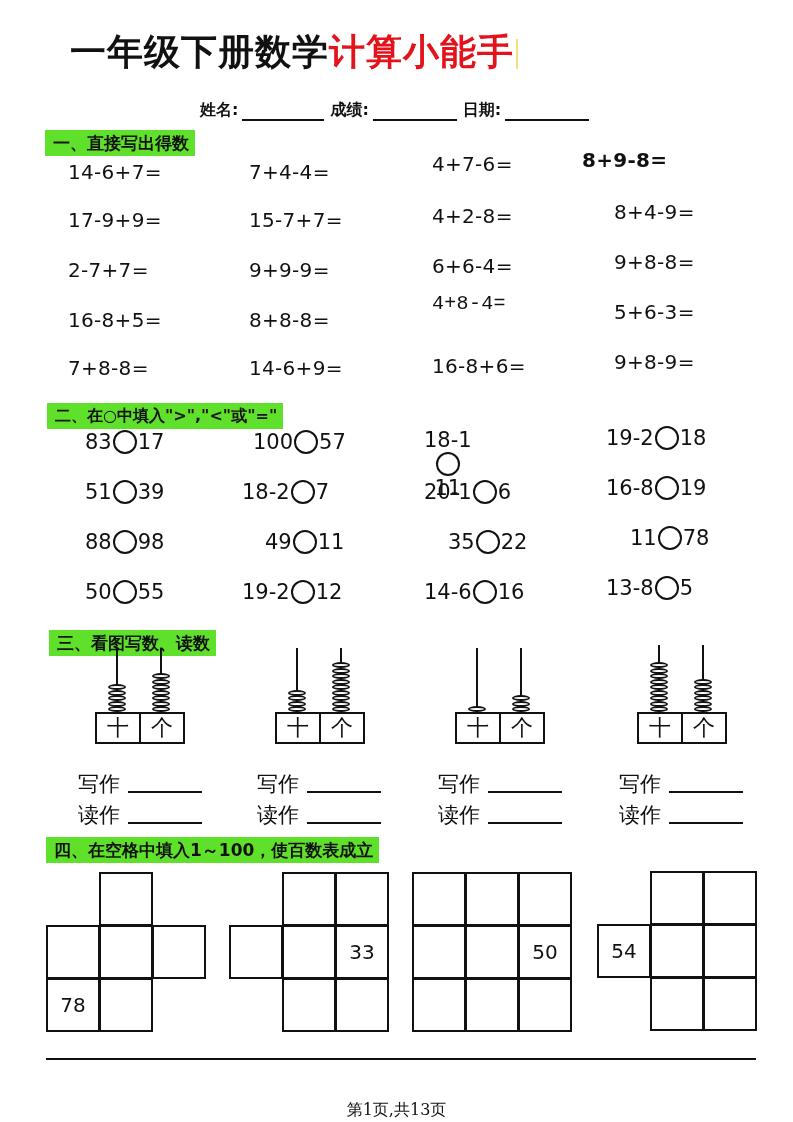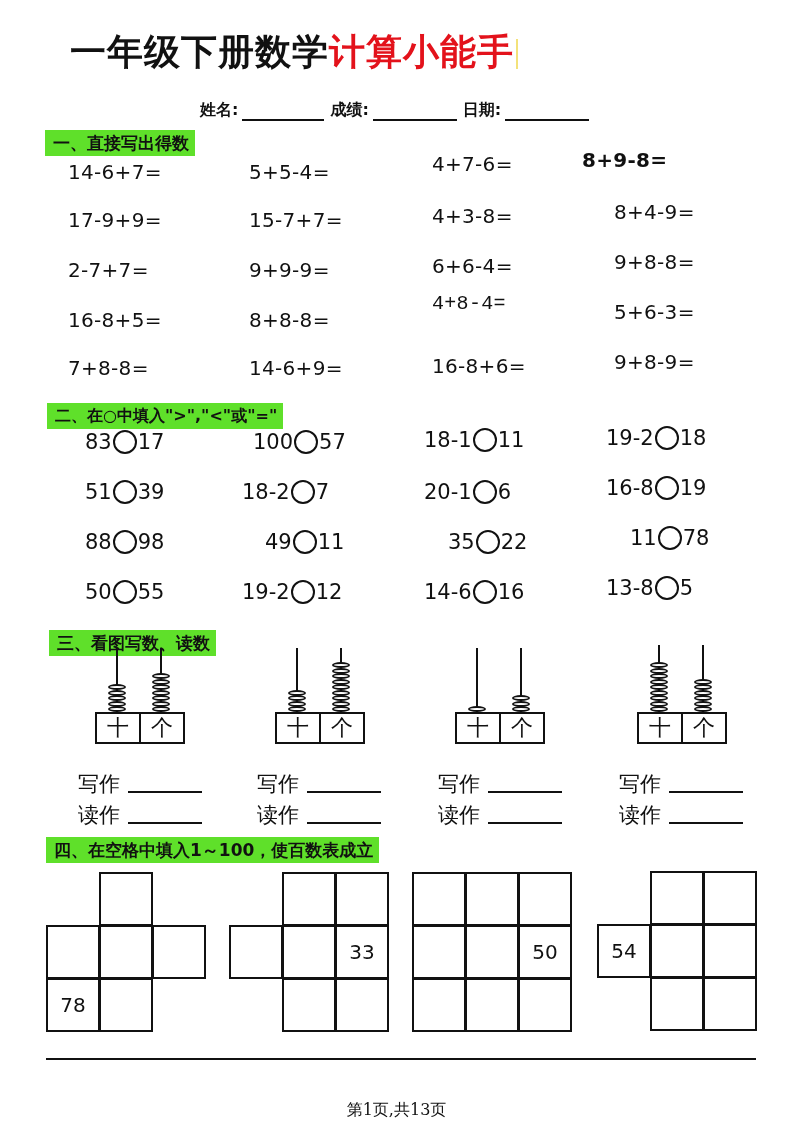--- a/index.html
+++ b/index.html
@@ -54,27 +54,27 @@
   <span class="blank" style="width:84px"></span>
 </div>
 
 <div class="sec-label" style="left:45px; top:130px;">一、直接写出得数</div>
 <div id="s1">
     <div class="expr" style="left: 68px; top: 160px;">14-6+7=</div>
     <div class="expr" style="left: 68px; top: 208px;">17-9+9=</div>
     <div class="expr" style="left: 68px; top: 258px;">2-7+7=</div>
     <div class="expr" style="left: 68px; top: 308px;">16-8+5=</div>
     <div class="expr" style="left: 68px; top: 356px;">7+8-8=</div>
-    <div class="expr" style="left: 249px; top: 160px;">5+5-4=</div>
+    <div class="expr" style="left: 249px; top: 160px;">7+4-4=</div>
     <div class="expr" style="left: 249px; top: 208px;">15-7+7=</div>
     <div class="expr" style="left: 249px; top: 258px;">9+9-9=</div>
     <div class="expr" style="left: 249px; top: 308px;">8+8-8=</div>
     <div class="expr" style="left: 249px; top: 356px;">14-6+9=</div>
     <div class="expr" style="left: 432px; top: 152px;">4+7-6=</div>
-    <div class="expr" style="left: 432px; top: 204px;">4+3-8=</div>
+    <div class="expr" style="left: 432px; top: 204px;">4+2-8=</div>
     <div class="expr" style="left: 432px; top: 254px; text-align: center;">6+6-4=</div>
     <div class="expr" style="left: 432px; top: 292px; font-family: Liberation Mono, monospace;">4+8-4=</div>
     <div class="expr" style="left: 432px; top: 354px;">16-8+6=</div>
     <div class="expr" style="left: 582px; top: 148px; font-weight: bold;">8+9-8=</div>
     <div class="expr" style="left: 614px; top: 200px;">8+4-9=</div>
     <div class="expr" style="left: 614px; top: 250px;">9+8-8=</div>
     <div class="expr" style="left: 614px; top: 300px;">5+6-3=</div>
     <div class="expr" style="left: 614px; top: 350px;">9+8-9=</div>
   </div>
 
@@ -113,21 +113,21 @@
     <div class="cmp" style="left: 265px; top: 530px;">
       <span>49</span>
       <span class="circ"></span>
       <span>11</span>
     </div>
     <div class="cmp" style="left: 242px; top: 580px;">
       <span>19-2</span>
       <span class="circ"></span>
       <span>12</span>
     </div>
-    <div class="cmp" style="left: 424px; top: 428px;">
+    <div class="cmp" style="left: 424px; top: 428px; flex-direction: column;">
       <span>18-1</span>
       <span class="circ"></span>
       <span>11</span>
     </div>
     <div class="cmp" style="left: 424px; top: 480px;">
       <span>20-1</span>
       <span class="circ"></span>
       <span>6</span>
     </div>
     <div class="cmp" style="left: 448px; top: 530px;">

